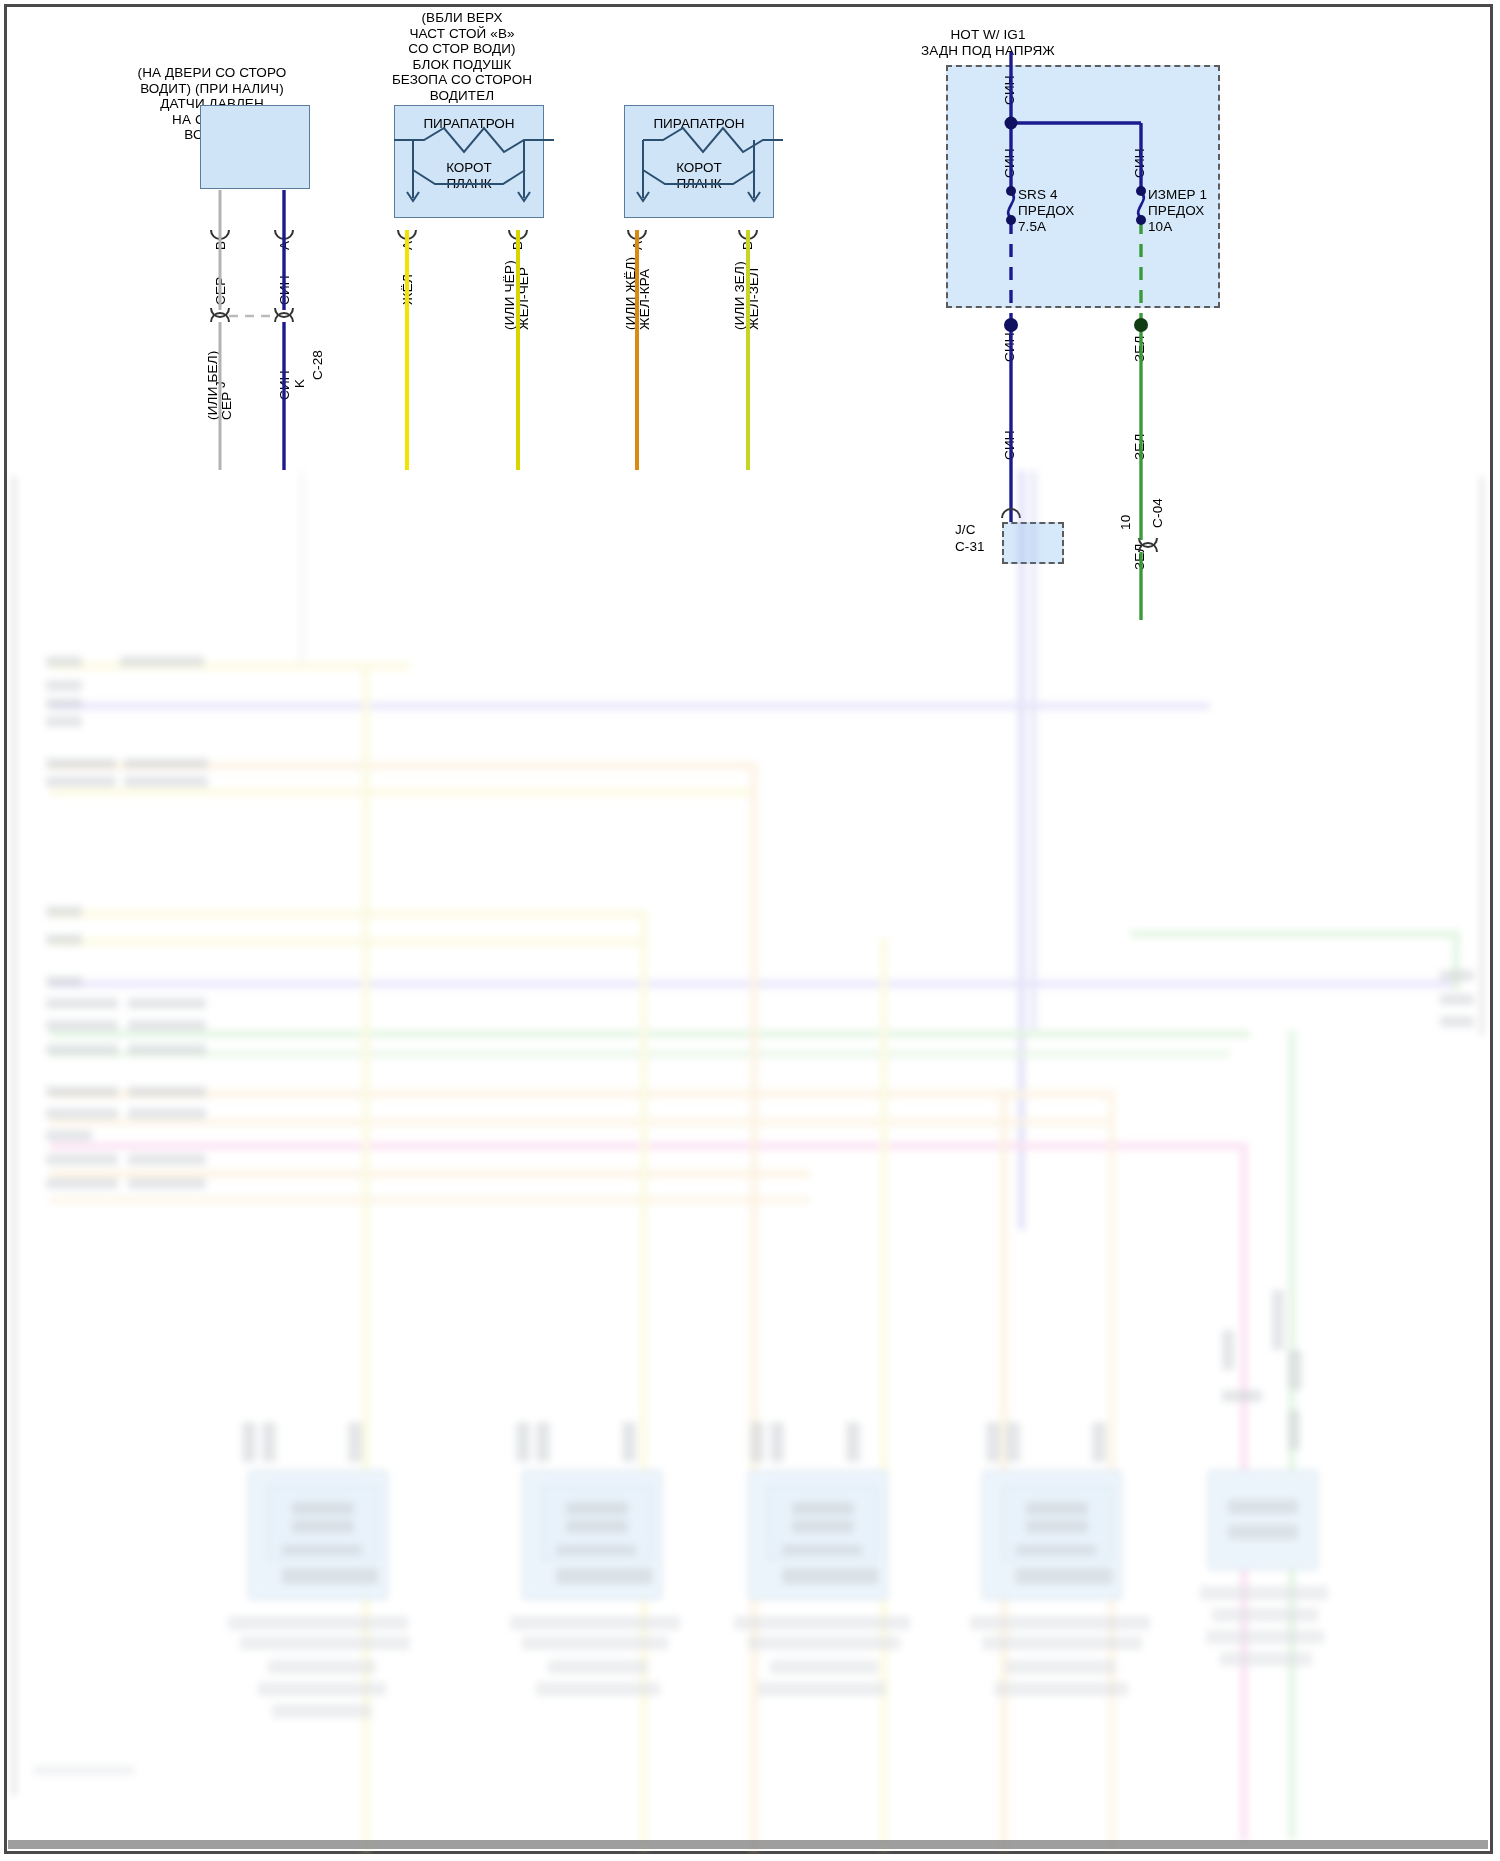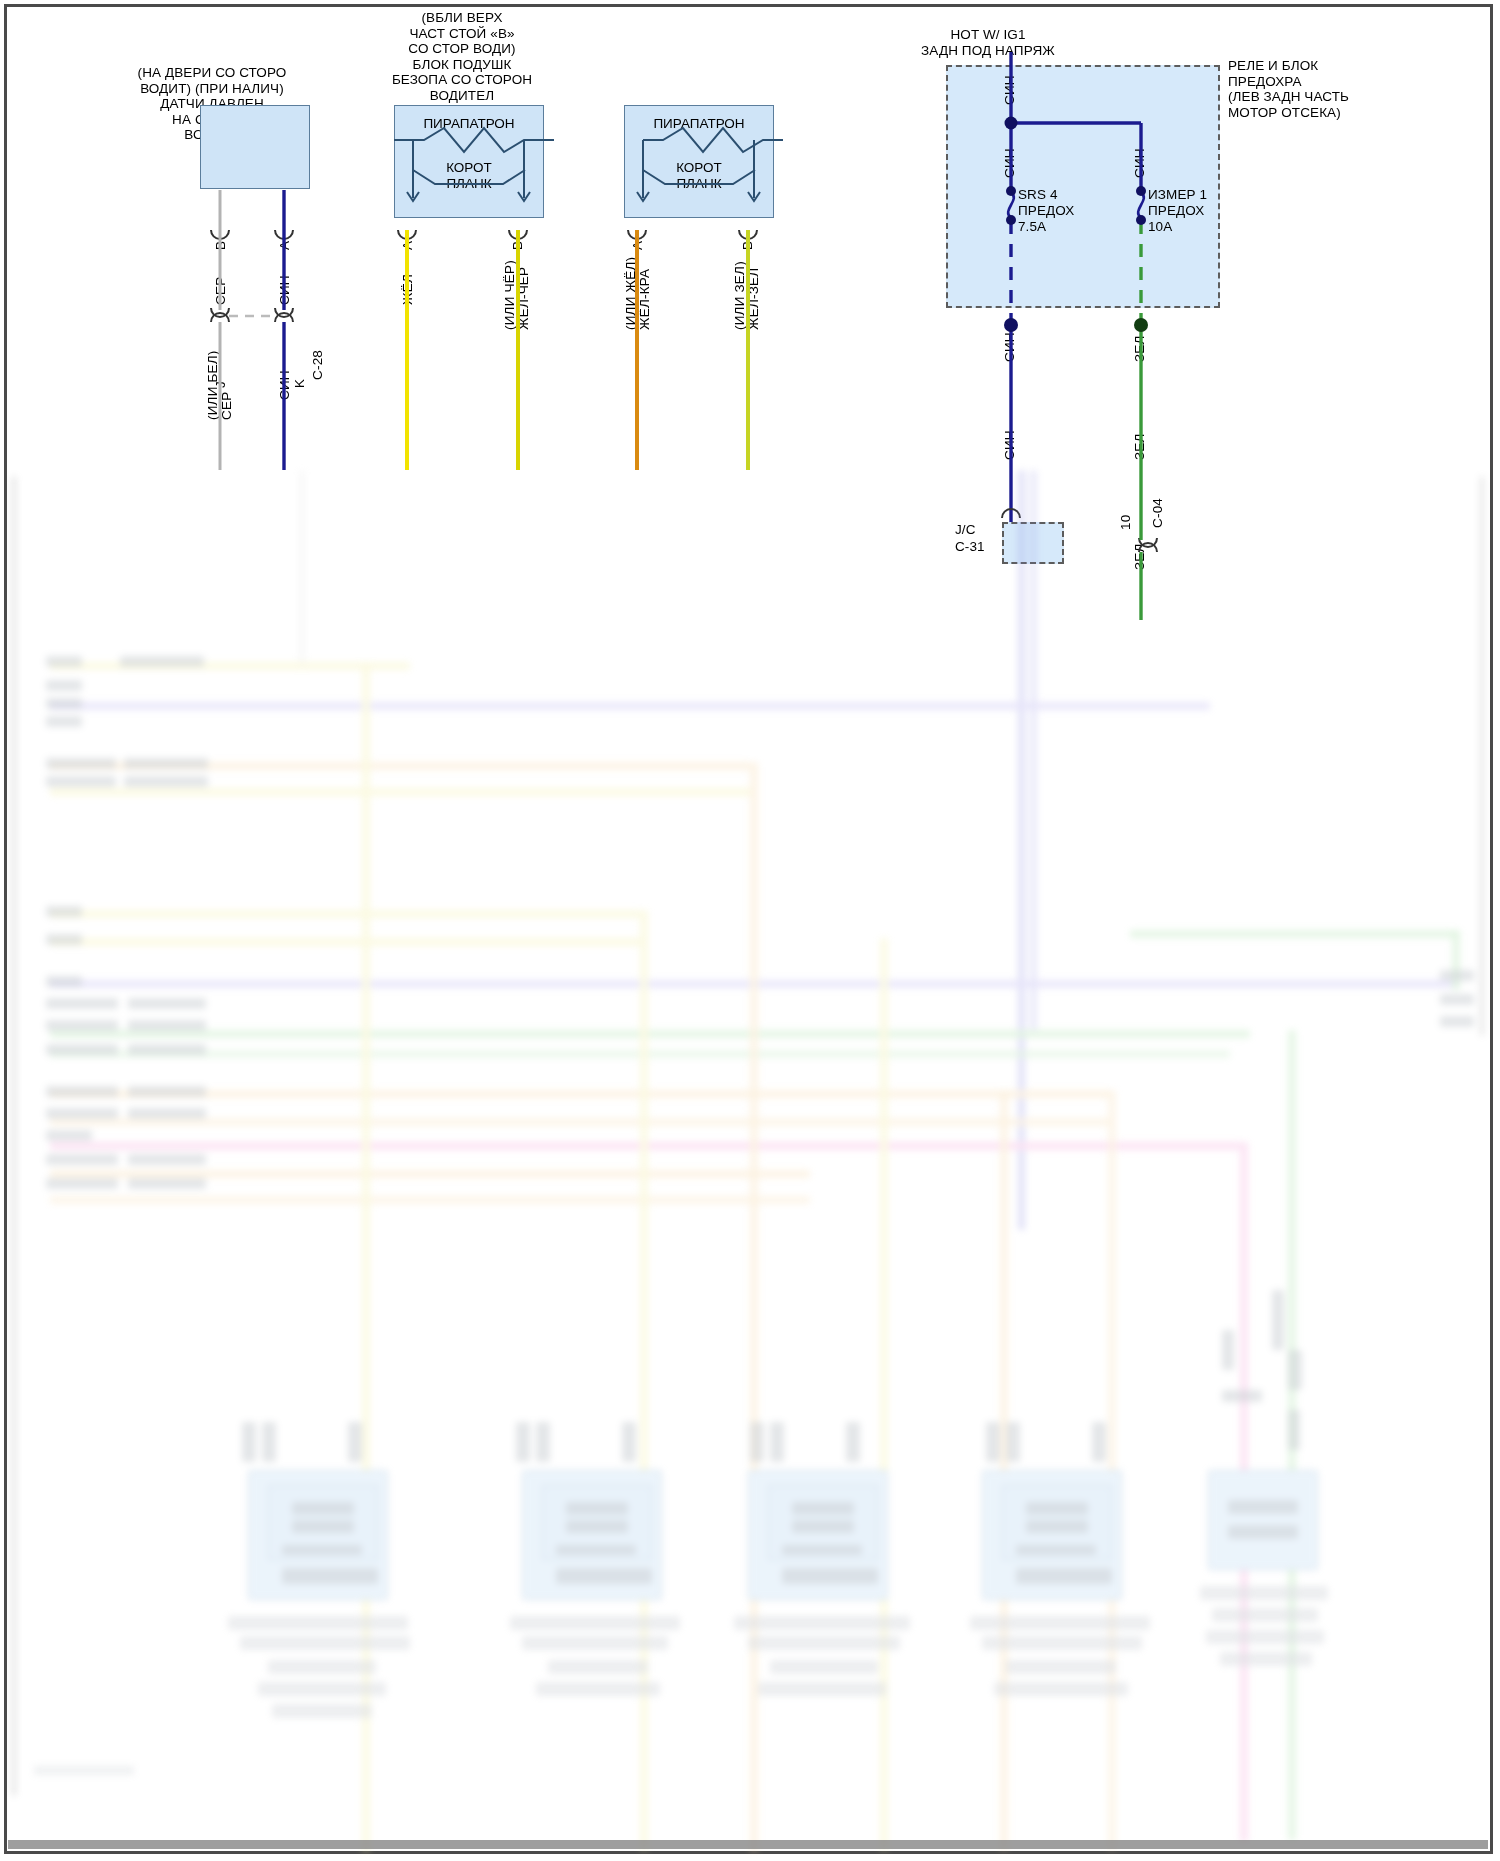--- a/index.html
+++ b/index.html
@@ -50,24 +50,20 @@
 ПЛАНК</div>
 
   <div class="box" style="left:624px;top:105px;width:150px;height:113px;"></div>
   <div class="boxlabel" style="left:624px;top:116px;width:150px;">ПИРАПАТРОН</div>
   <div class="boxlabel" style="left:624px;top:160px;width:150px;white-space:pre-line;">КОРОТ
 ПЛАНК</div>
 
   <div class="lbl" style="left:868px;top:27px;width:240px;">HOT W/ IG1
 ЗАДН ПОД НАПРЯЖ</div>
   <div class="box-dash" style="left:946px;top:65px;width:274px;height:243px;"></div>
-  <div class="lbl lbl-l" style="left:1228px;top:58px;width:230px;">РЕЛЕ И БЛОК
-ПРЕДОХРА
-(ЛЕВ ЗАДН ЧАСТЬ
-МОТОР ОТСЕКА)</div>
 
   <div class="lbl lbl-l" style="left:1018px;top:187px;width:90px;">SRS 4</div>
   <div class="lbl lbl-l" style="left:1018px;top:203px;width:90px;">ПРЕДОХ</div>
   <div class="lbl lbl-l" style="left:1018px;top:219px;width:90px;">7.5A</div>
 
   <div class="lbl lbl-l" style="left:1148px;top:187px;width:90px;">ИЗМЕР 1</div>
   <div class="lbl lbl-l" style="left:1148px;top:203px;width:90px;">ПРЕДОХ</div>
   <div class="lbl lbl-l" style="left:1148px;top:219px;width:90px;">10A</div>
 
   <div class="vlbl" style="left:213px;top:250px;">B</div>

